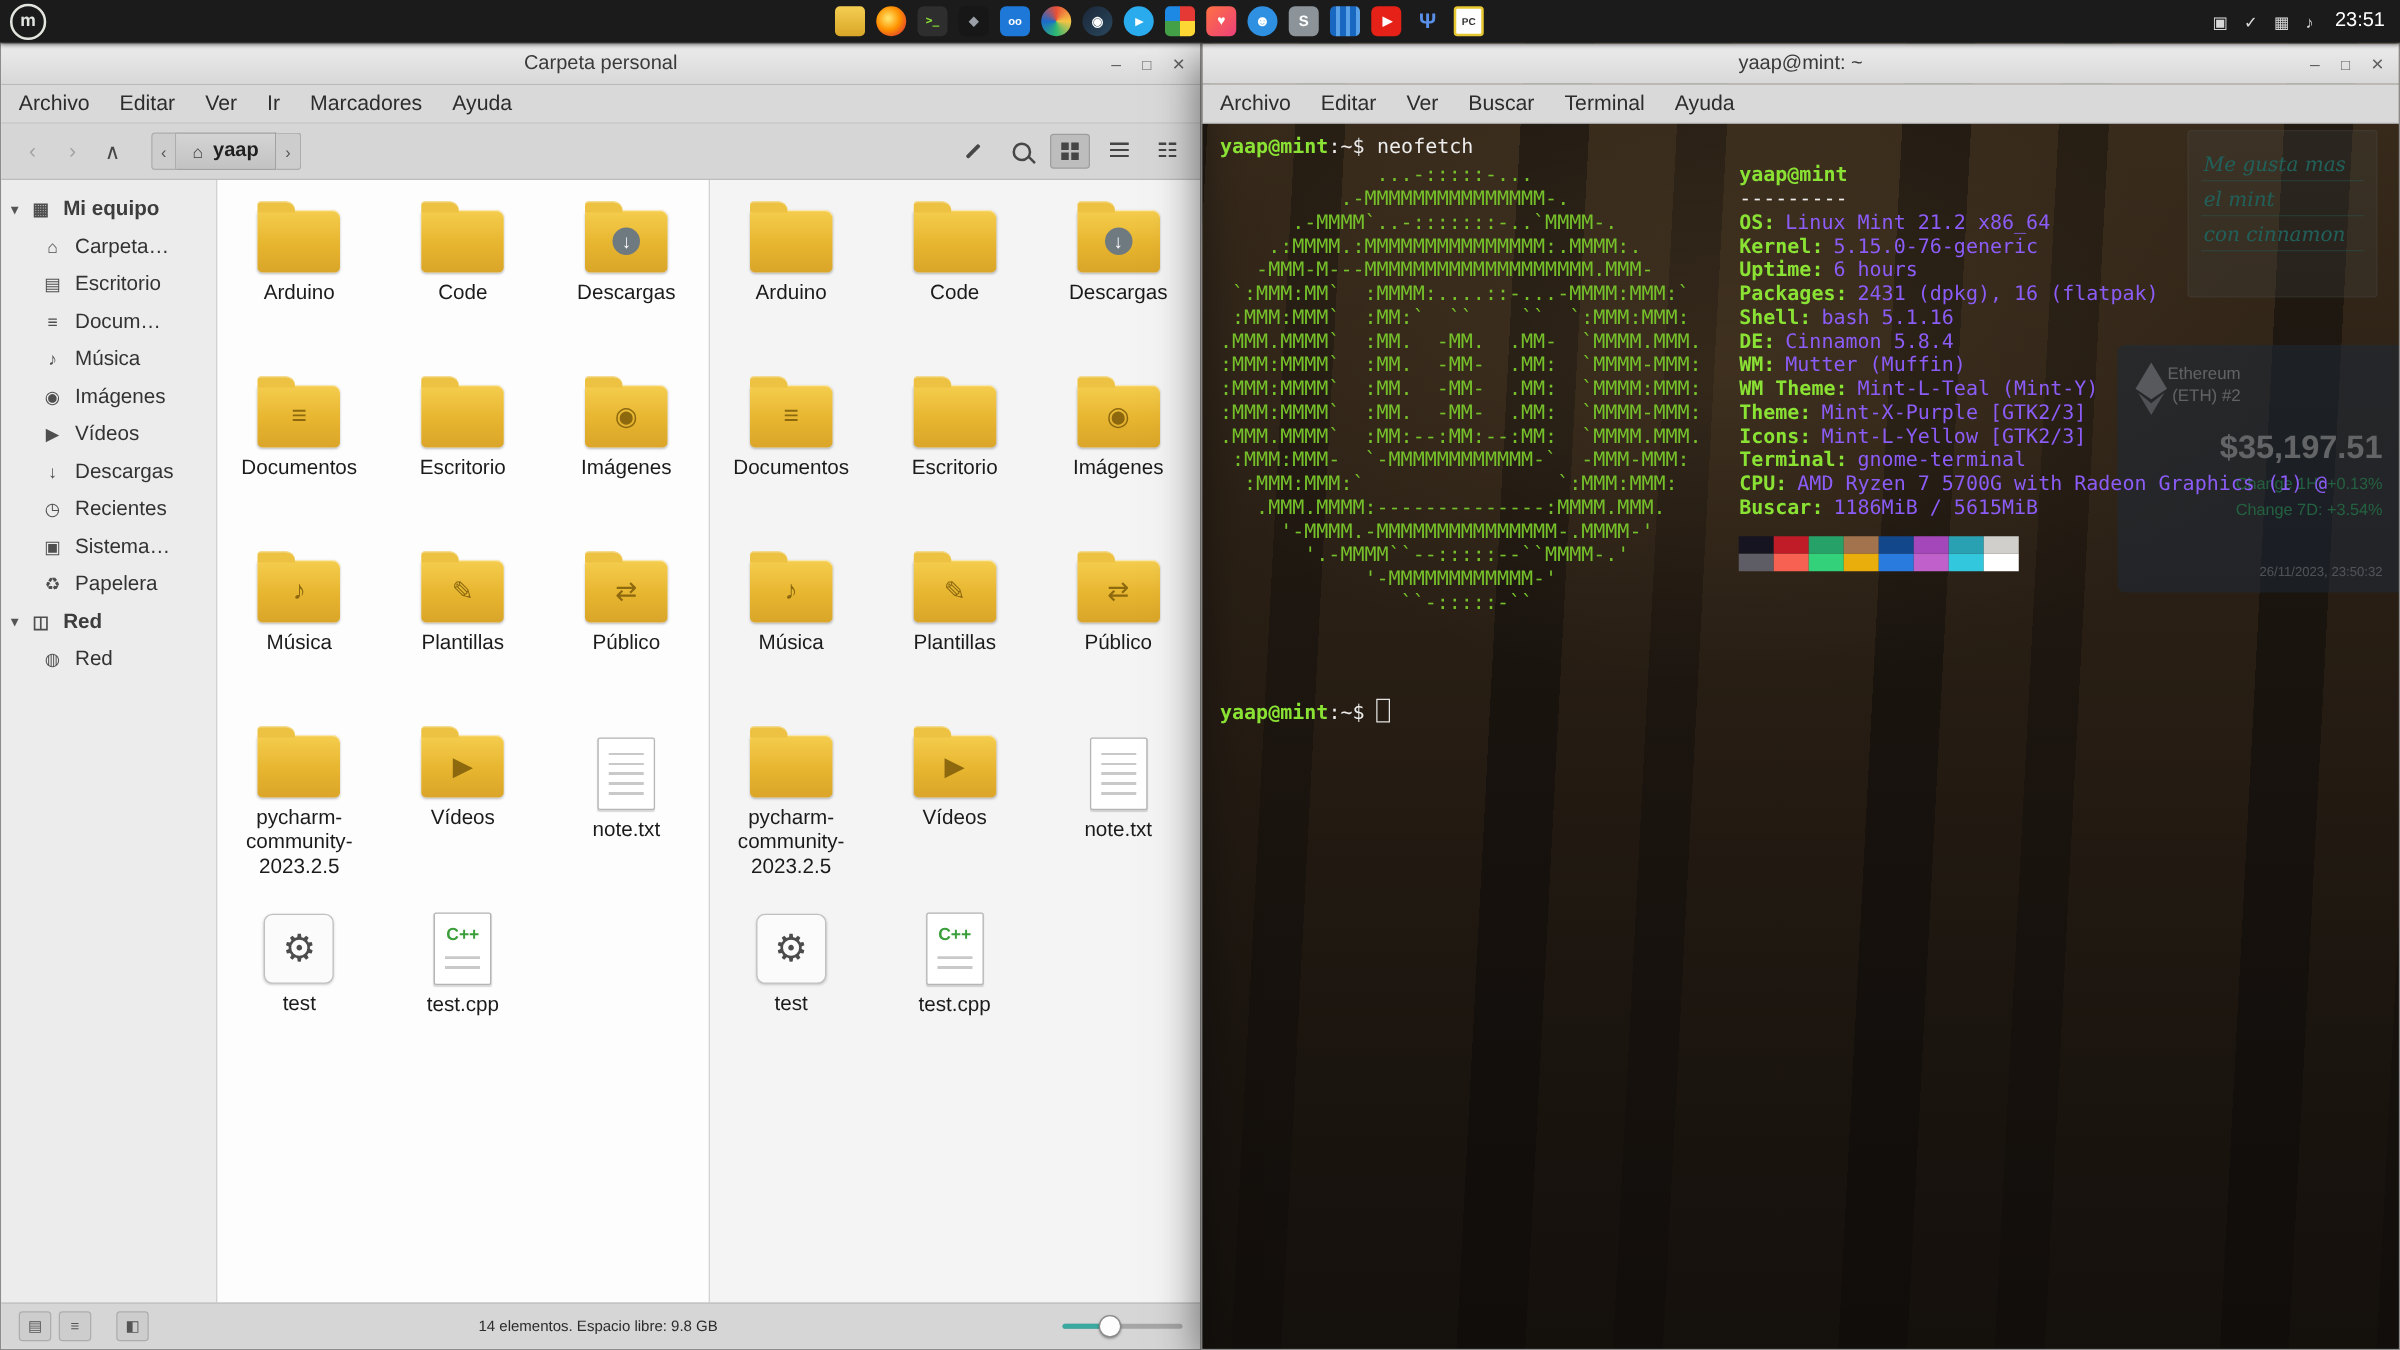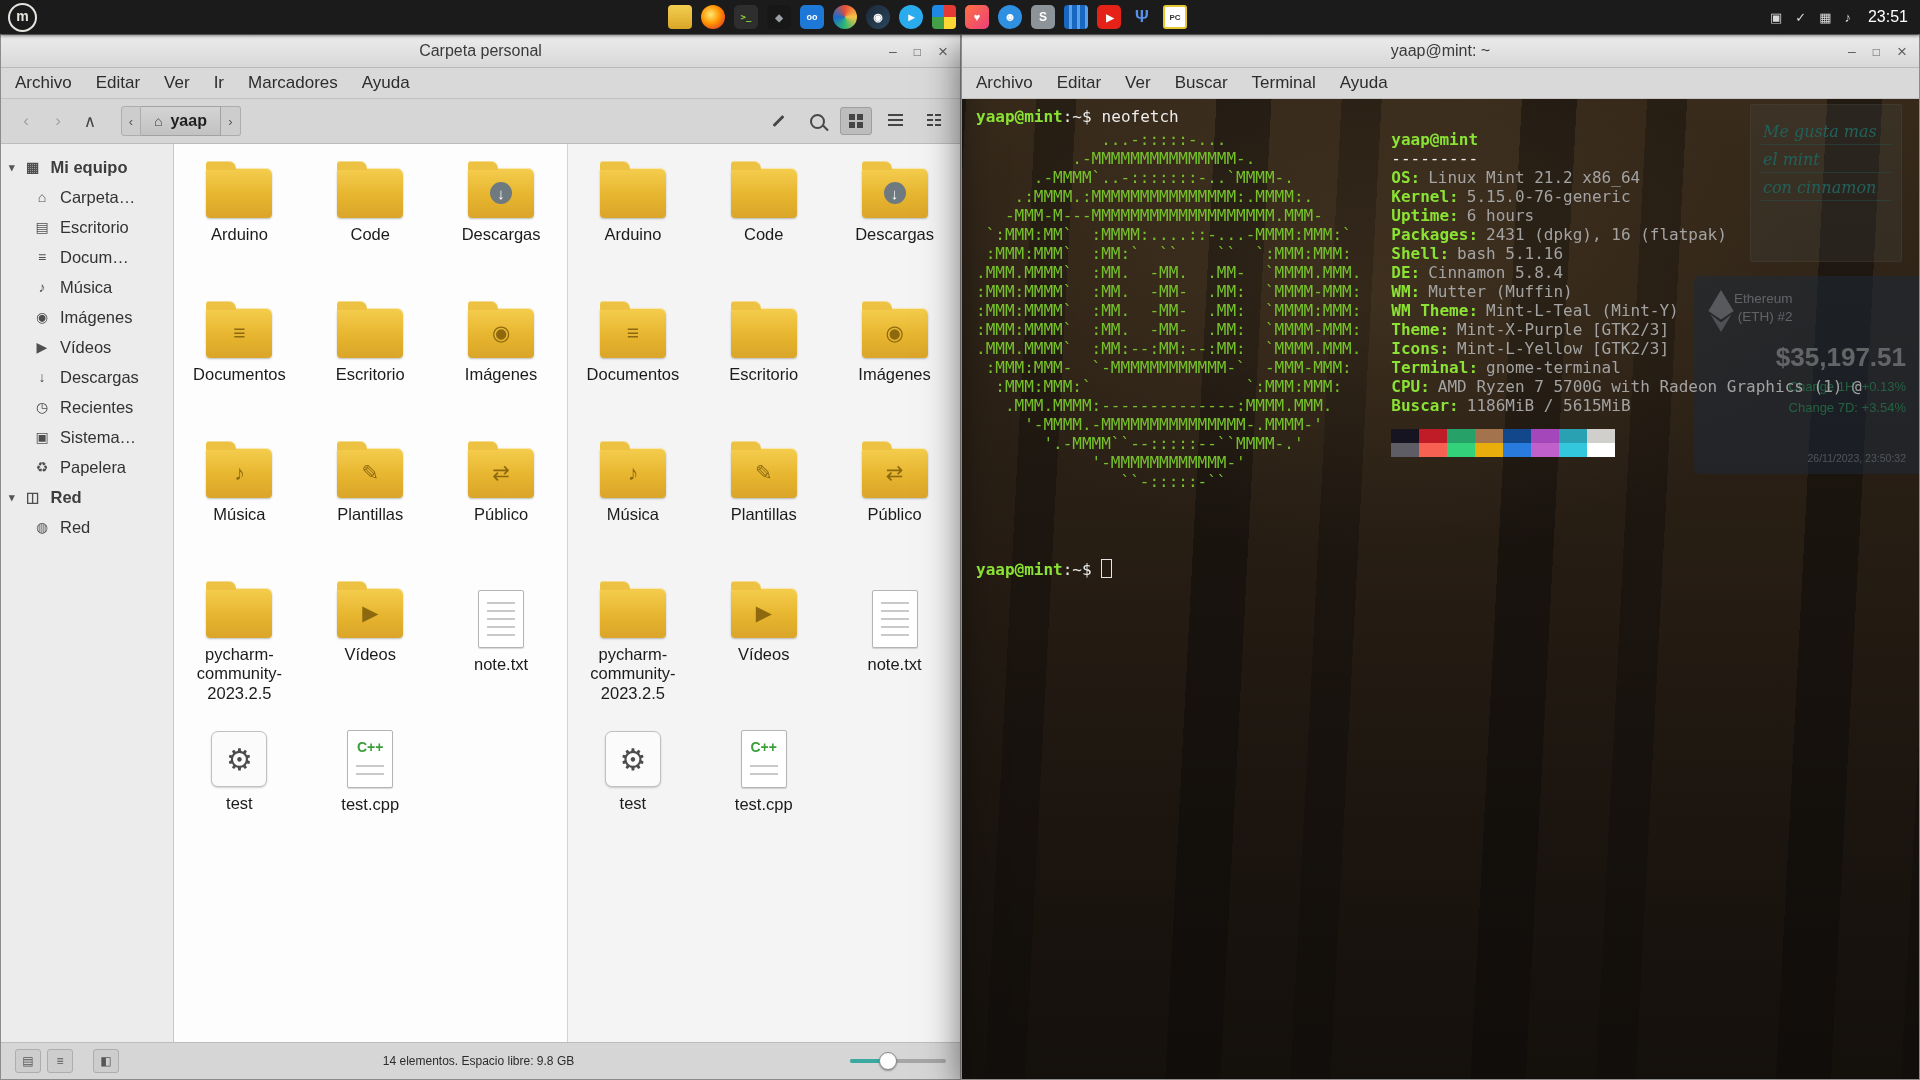--- a/index.html
+++ b/index.html
@@ -141,29 +141,29 @@
   .p-user{color:#8ae234;font-weight:bold;}
   .p-suf{color:#ececec;}
   .cmd{color:#ececec;margin-left:10px;}
   .nf-row{display:flex;margin-top:4px;}
   #nf-art{margin:0;color:#76c12b;font-family:inherit;font-size:16px;line-height:19px;}
   .nf-right{margin-left:30px;}
   .nf-head{color:#8ae234;font-weight:bold;}
   .nf-sep{color:#ececec;}
   .nfline{white-space:nowrap;}
   .nfline .nl{color:#8ae234;font-weight:bold;}
-  .nfline .nv{color:#a3a3a3;margin-left:8px;}
+  .nfline .nv{color:#8b5cf6;margin-left:8px;}
   #nf-palette{margin-top:14px;}
   .prow{display:flex;}
   .pb{width:28px;height:14px;display:inline-block;}
   .prompt2{margin-top:68px;}
   .cursor{display:inline-block;width:9px;height:17px;border:1px solid #e4e4e4;margin-left:9px;vertical-align:-3px;}
 
   
-  .note{position:absolute;right:18px;top:104px;width:152px;height:158px;z-index:1;box-sizing:border-box;
+  .note{position:absolute;right:18px;top:104px;width:152px;height:134px;z-index:1;box-sizing:border-box;
     background:rgba(150,160,150,.22);border:1px solid rgba(255,255,255,.12);border-radius:3px;padding:12px 10px;}
   .note-line{font-style:italic;color:#39cfc0;font-size:16px;padding:5px 2px 3px;
     border-bottom:1px solid rgba(57,207,192,.35);font-family:"DejaVu Serif",serif;}
   .crypto{position:absolute;right:0;top:276px;width:226px;height:198px;z-index:1;box-sizing:border-box;
     background:rgba(46,78,118,.5);border-radius:6px 0 0 6px;padding:14px 14px 10px;display:flex;flex-direction:column;}
   .c-head{display:flex;align-items:flex-start;}
   .c-title{color:#cfd5dc;font-size:13.5px;text-align:right;line-height:1.3;}
   .c-price{color:#e8ebef;font-size:26px;font-weight:bold;text-align:right;margin-top:10px;opacity:.9;}
   .c-change{color:#3ed084;font-size:13px;text-align:right;margin-top:6px;}
   .c-ts{color:#bcc5cf;font-size:10.5px;text-align:right;margin-top:auto;opacity:.85;}

